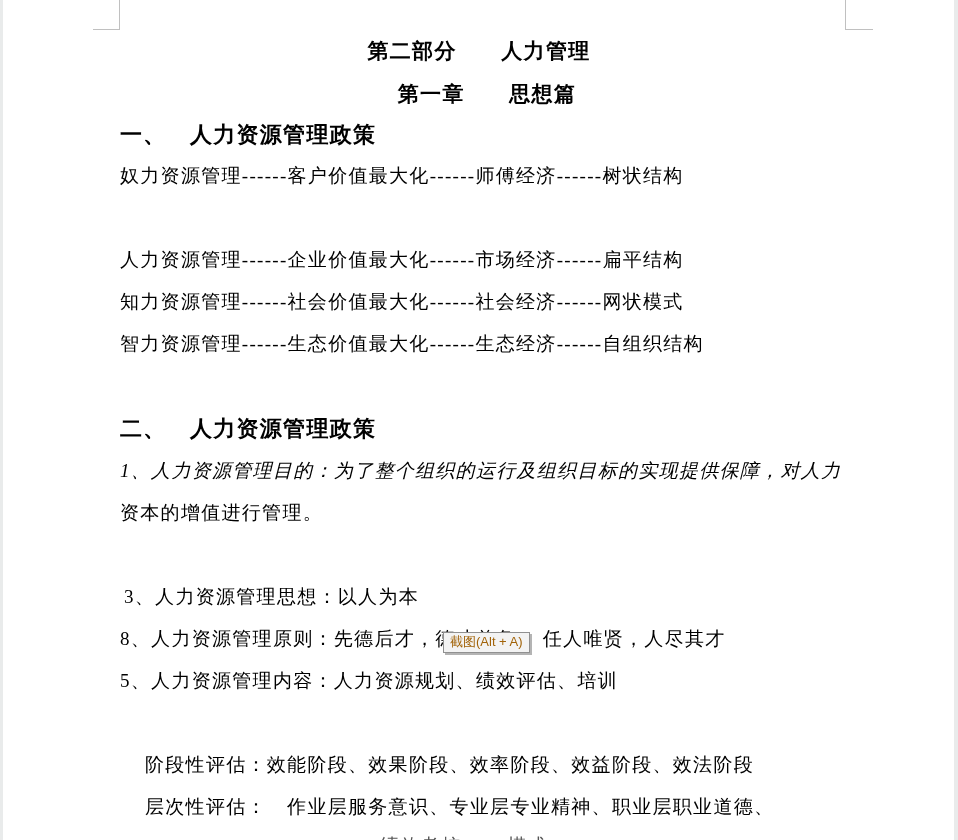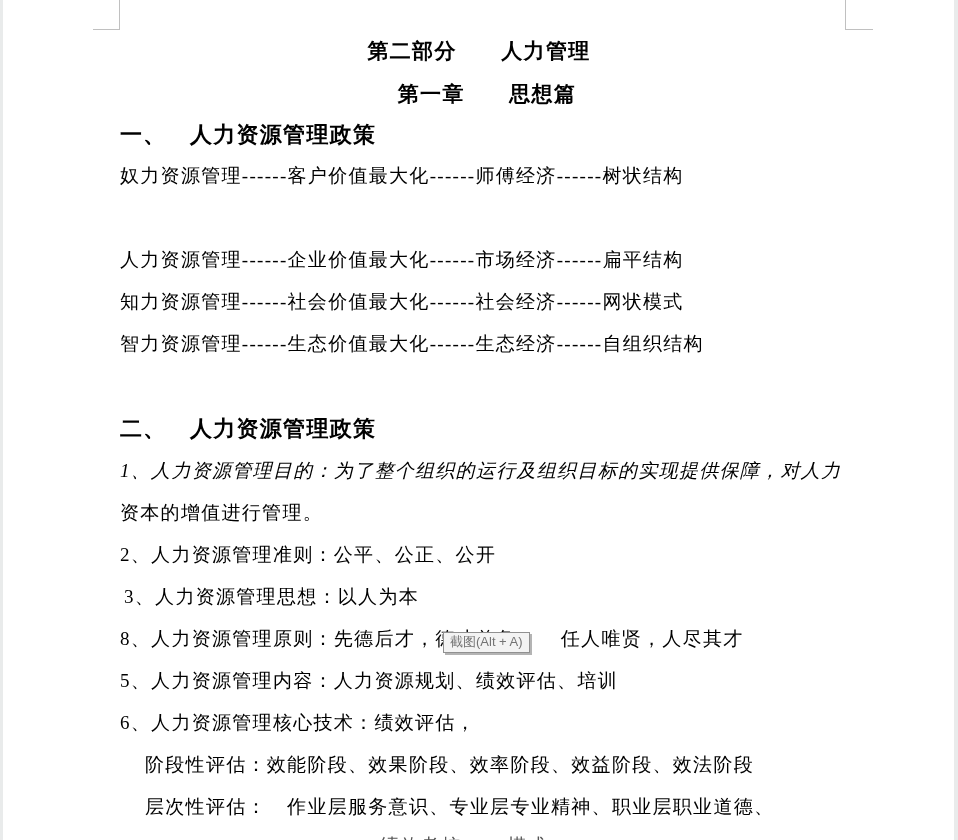--- a/index.html
+++ b/index.html
@@ -59,36 +59,36 @@
   .p-1       { top: 503px; left: 120px; }
   .p-2       { top: 545px; left: 120px; }
   .p-3       { top: 587px; left: 124px; }
   .p-line4   { top: 629px; left: 120px; }
   .p-4       { top: 671px; left: 120px; }
   .p-5       { top: 713px; left: 120px; }
   .sub-0     { top: 755px; left: 145px; }
   .sub-1     { top: 797px; left: 145px; }
   .trunc     { top: 836px; left: 380px; color: #555; }
 
-  .line4-suffix { margin-left: 24px; }
+  .line4-suffix { margin-left: 6px; }
 
   
   .tooltip {
     position: absolute;
     left: 443px;
     top: 632px;
     padding: 1px 6px 2px 6px;
     background: #f3f3f3;
     border: 1px solid #909090;
     box-shadow: 2px 2px 0 #b4b4b4;
     font-family: "Liberation Sans", "DejaVu Sans", sans-serif;
     font-size: 13px;
     line-height: 16px;
     letter-spacing: 0;
-    color: #737373;
+    color: #a16207;
     white-space: nowrap;
   }
 </style>
 </head>
 <body>
 
 <div class="page">
 
   <div class="edge-strip edge-left"></div>
   <div class="edge-strip edge-right"></div>
@@ -106,29 +106,27 @@
 
   <div class="line chain-0">奴力资源管理------客户价值最大化------师傅经济------树状结构</div>
   <div class="line chain-2">人力资源管理------企业价值最大化------市场经济------扁平结构</div>
   <div class="line chain-3">知力资源管理------社会价值最大化------社会经济------网状模式</div>
   <div class="line chain-4">智力资源管理------生态价值最大化------生态经济------自组织结构</div>
 
   <div class="line bold headng h-two">二、　人力资源管理政策</div>
 
   <div class="line p-0">1、人力资源管理目的：为了整个组织的运行及组织目标的实现提供保障，对人力</div>
   <div class="line p-1">资本的增值进行管理。</div>
-  <div class="line p-2">2、人力资源管理准则：公平、公正、公开</div>
   <div class="line p-3">3、人力资源管理思想：以人为本</div>
 
   <div class="line p-line4">
     <span>8、人力资源管理原则：先德后才，</span><span>德才兼备，</span><span class="line4-suffix">任人唯贤，人尽其才</span>
   </div>
 
   <div class="line p-4">5、人力资源管理内容：人力资源规划、绩效评估、培训</div>
-  <div class="line p-5">6、人力资源管理核心技术：绩效评估，</div>
 
   <div class="line sub-0">阶段性评估：效能阶段、效果阶段、效率阶段、效益阶段、效法阶段</div>
   <div class="line sub-1">层次性评估：　作业层服务意识、专业层专业精神、职业层职业道德、</div>
 
   <div class="line trunc">绩效考核------模式</div>
 
   <div class="tooltip">截图(Alt + A)</div>
 
 </div>
 

